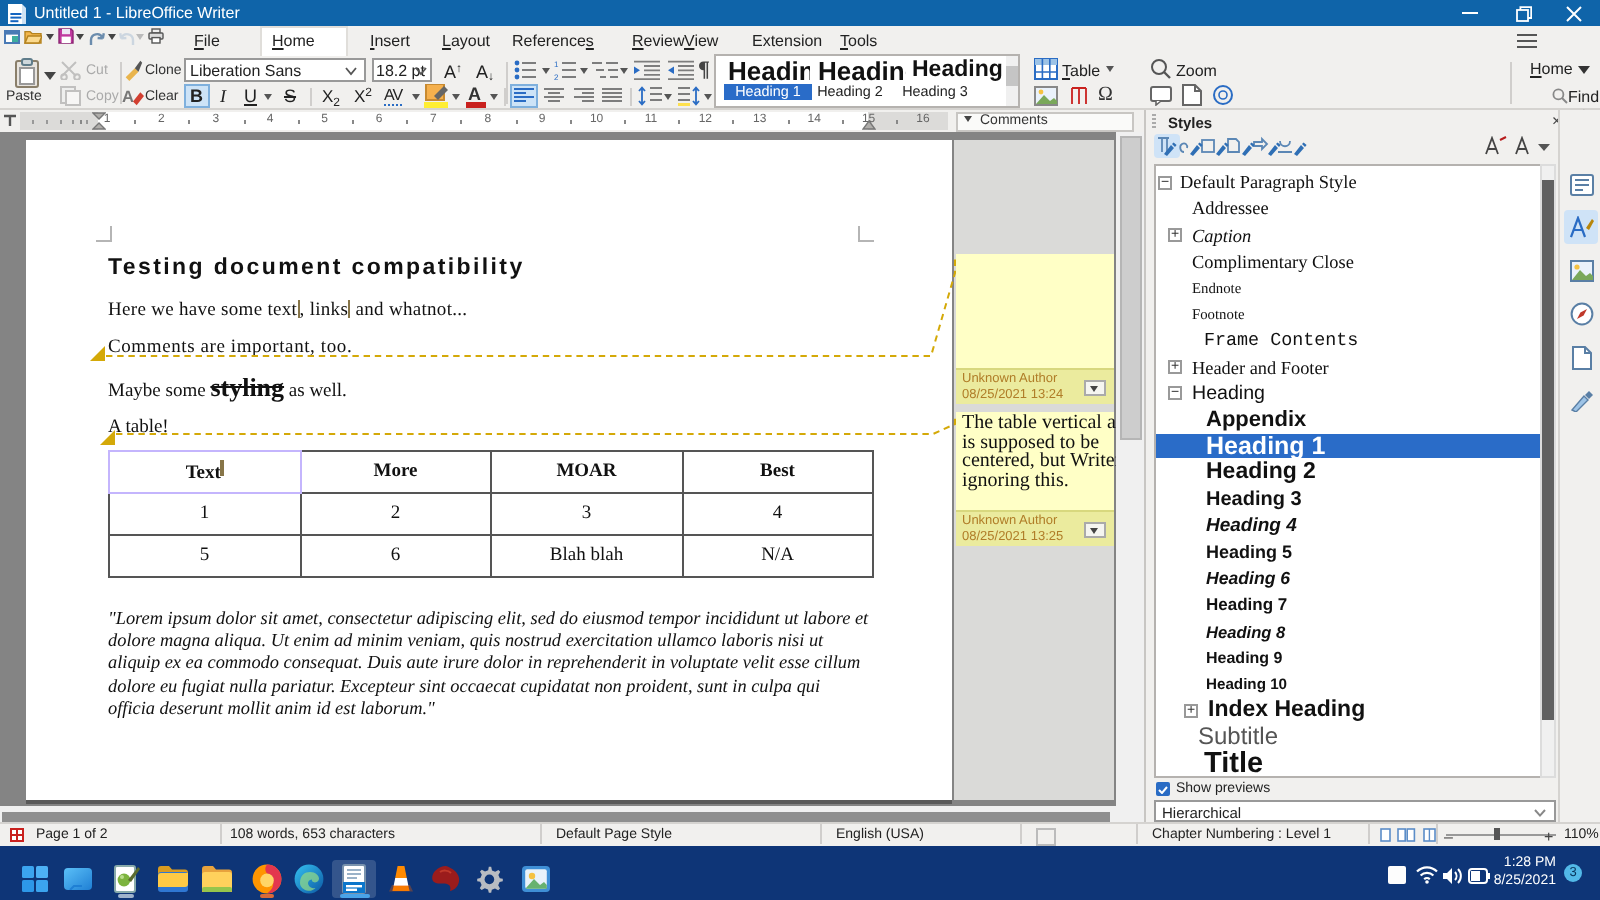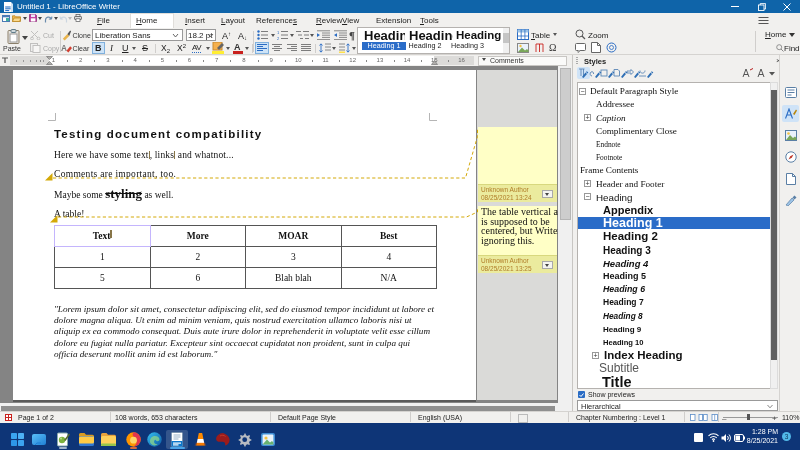--- a/index.html
+++ b/index.html
@@ -569,21 +569,21 @@
 
 <div class="abs" id="stylelist" style="left:577px;top:82px;width:194px;height:307px;background:#fff;border:1px solid #b5b2af;box-sizing:border-box;overflow:hidden;">
     <div class="abs" style="left:1px;top:4.699999999999999px;width:7px;height:7px;border:1px solid #999;background:#fff;box-sizing:border-box;font-size:7px;line-height:5px;text-align:center;color:#333;">−</div>
     <div class="abs" style="left:12px;top:8.2px;transform:translateY(-50%);font-family:'Liberation Serif',serif;font-size:9.2px;white-space:nowrap;color:#111;">Default Paragraph Style</div>
     <div class="abs" style="left:18px;top:21.4px;transform:translateY(-50%);font-family:'Liberation Serif',serif;font-size:9.2px;white-space:nowrap;color:#111;">Addressee</div>
     <div class="abs" style="left:6px;top:31.099999999999994px;width:7px;height:7px;border:1px solid #999;background:#fff;box-sizing:border-box;font-size:7px;line-height:5px;text-align:center;color:#333;">+</div>
     <div class="abs" style="left:18px;top:34.599999999999994px;transform:translateY(-50%);font-family:'Liberation Serif',serif;font-size:9.2px;white-space:nowrap;font-style:italic;color:#111;">Caption</div>
     <div class="abs" style="left:18px;top:47.8px;transform:translateY(-50%);font-family:'Liberation Serif',serif;font-size:9.2px;white-space:nowrap;color:#111;">Complimentary Close</div>
     <div class="abs" style="left:18px;top:61px;transform:translateY(-50%);font-family:'Liberation Serif',serif;font-size:7.4px;white-space:nowrap;color:#111;">Endnote</div>
     <div class="abs" style="left:18px;top:74.2px;transform:translateY(-50%);font-family:'Liberation Serif',serif;font-size:7.4px;white-space:nowrap;color:#111;">Footnote</div>
-    <div class="abs" style="left:2px;top:87.39999999999999px;transform:translateY(-50%);font-family:Liberation Serif, serif;font-size:9.2px;white-space:nowrap;color:#111;">Frame Contents</div>
+    <div class="abs" style="left:24px;top:87.39999999999999px;transform:translateY(-50%);font-family:Liberation Mono, monospace;font-size:9.2px;white-space:nowrap;color:#111;">Frame Contents</div>
     <div class="abs" style="left:6px;top:97.1px;width:7px;height:7px;border:1px solid #999;background:#fff;box-sizing:border-box;font-size:7px;line-height:5px;text-align:center;color:#333;">+</div>
     <div class="abs" style="left:18px;top:100.6px;transform:translateY(-50%);font-family:'Liberation Serif',serif;font-size:9.2px;white-space:nowrap;color:#111;">Header and Footer</div>
     <div class="abs" style="left:6px;top:110.3px;width:7px;height:7px;border:1px solid #999;background:#fff;box-sizing:border-box;font-size:7px;line-height:5px;text-align:center;color:#333;">−</div>
     <div class="abs" style="left:18px;top:113.8px;transform:translateY(-50%);font-family:'Liberation Sans',sans-serif;font-size:9.8px;white-space:nowrap;color:#111;">Heading</div>
     <div class="abs" style="left:25px;top:127px;transform:translateY(-50%);font-family:'Liberation Sans',sans-serif;font-size:11px;white-space:nowrap;font-weight:bold;color:#111;">Appendix</div>
     <div class="abs" style="left:0;top:133.89999999999998px;width:192px;height:12.6px;background:#2a6cc8;"></div>
     <div class="abs" style="left:25px;top:140.2px;transform:translateY(-50%);font-family:'Liberation Sans',sans-serif;font-size:12.5px;white-space:nowrap;font-weight:bold;color:#fff;">Heading 1</div>
     <div class="abs" style="left:25px;top:153.39999999999998px;transform:translateY(-50%);font-family:'Liberation Sans',sans-serif;font-size:11.5px;white-space:nowrap;font-weight:bold;color:#111;">Heading 2</div>
     <div class="abs" style="left:25px;top:166.59999999999997px;transform:translateY(-50%);font-family:'Liberation Sans',sans-serif;font-size:10px;white-space:nowrap;font-weight:bold;color:#111;">Heading 3</div>
     <div class="abs" style="left:25px;top:179.79999999999998px;transform:translateY(-50%);font-family:'Liberation Sans',sans-serif;font-size:9.5px;white-space:nowrap;font-weight:bold;font-style:italic;color:#111;">Heading 4</div>

